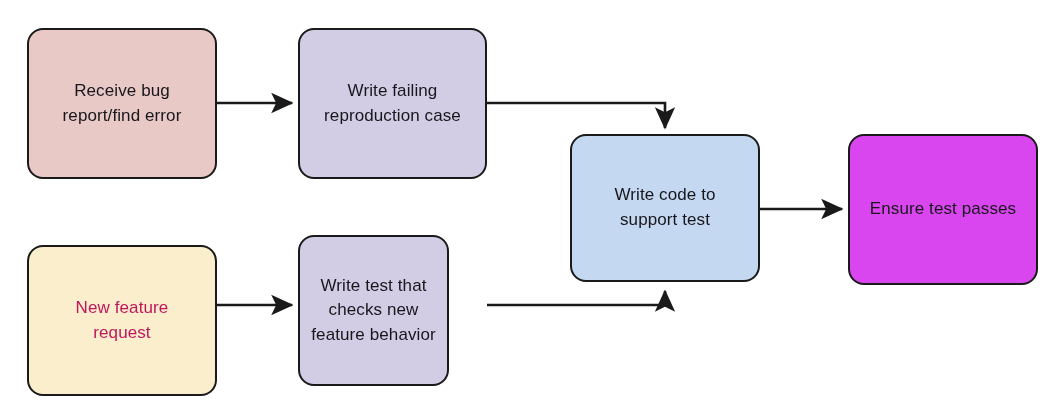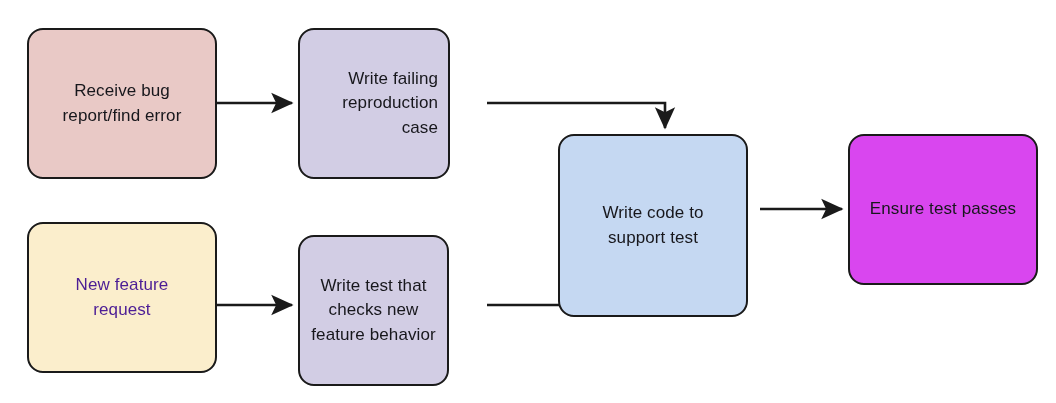--- a/index.html
+++ b/index.html
@@ -67,37 +67,37 @@
     <polyline fill="none" stroke="#1a1a1a" stroke-width="2.6" stroke-linecap="butt" stroke-linejoin="miter" marker-end="url(#arrowhead)" points="487,305 665,305 665,291"></polyline>
 
     <polyline fill="none" stroke="#1a1a1a" stroke-width="2.6" stroke-linecap="butt" stroke-linejoin="miter" marker-end="url(#arrowhead)" points="760,209 842,209"></polyline>
   </svg>
 
   <div class="node" style="left: 27px; top: 28px; width: 190px; height: 151px; background: rgb(233, 201, 198); border-color: rgb(26, 26, 26); color: rgb(23, 23, 28);">
     <span class="node-label">Receive bug
 report/find error</span>
   </div>
 
-  <div class="node" style="left: 298px; top: 28px; width: 152px; height: 151px; background: rgb(210, 205, 228); border-color: rgb(26, 26, 26); color: rgb(23, 23, 28); text-align: right;">
+  <div class="node" style="left: 298px; top: 28px; width: 189px; height: 151px; background: rgb(210, 205, 228); border-color: rgb(26, 26, 26); color: rgb(23, 23, 28);">
     <span class="node-label">Write failing
 reproduction case</span>
   </div>
 
-  <div class="node" style="left: 27px; top: 222px; width: 190px; height: 151px; background: rgb(251, 238, 204); border-color: rgb(26, 26, 26); color: #4c1d95;">
+  <div class="node" style="left: 27px; top: 245px; width: 190px; height: 151px; background: rgb(251, 238, 204); border-color: rgb(26, 26, 26); color: #be185d;">
     <span class="node-label">New feature
 request</span>
   </div>
 
   <div class="node" style="left: 298px; top: 235px; width: 151px; height: 151px; background: rgb(210, 205, 228); border-color: rgb(26, 26, 26); color: rgb(23, 23, 28);">
     <span class="node-label">Write test that
 checks new
 feature behavior</span>
   </div>
 
-  <div class="node" style="left: 558px; top: 134px; width: 190px; height: 183px; background: rgb(197, 216, 242); border-color: rgb(26, 26, 26); color: rgb(23, 23, 28);">
+  <div class="node" style="left: 570px; top: 134px; width: 190px; height: 148px; background: rgb(197, 216, 242); border-color: rgb(26, 26, 26); color: rgb(23, 23, 28);">
     <span class="node-label">Write code to
 support test</span>
   </div>
 
   <div class="node" style="left: 848px; top: 134px; width: 190px; height: 151px; background: #d946ef; border-color: rgb(26, 26, 26); color: rgb(23, 23, 28);">
     <span class="node-label">Ensure test passes</span>
   </div>
 
 </div>
 

